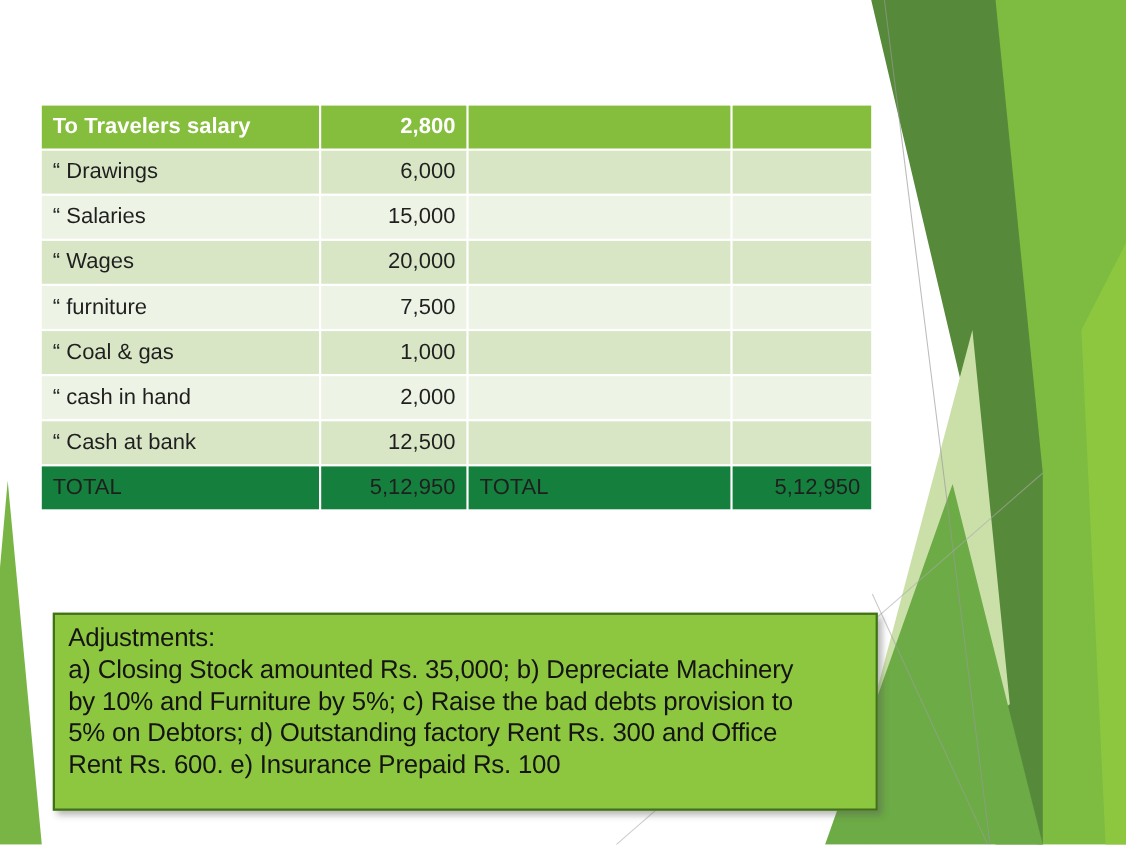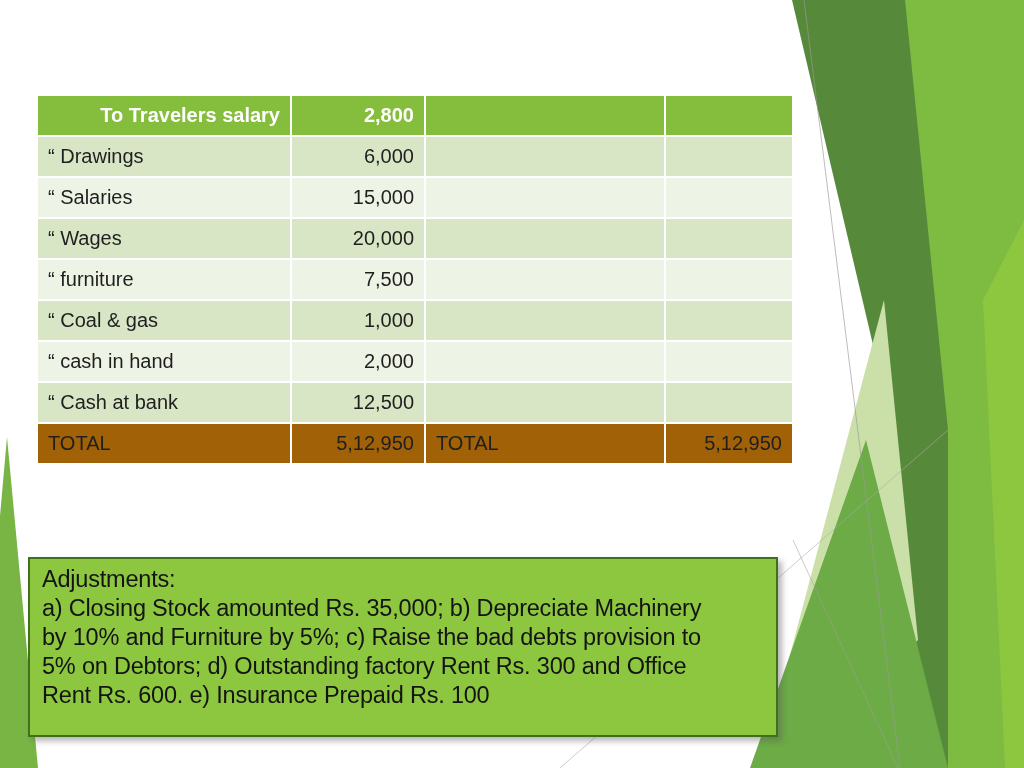--- a/index.html
+++ b/index.html
@@ -39,29 +39,28 @@
     vertical-align: middle;
   }
   .c-label  { width: 232px; text-align: left; }
   .c-amount { width: 112px; text-align: right; }
   .c-label2 { width: 218px; text-align: left; }
   .c-amount2{ width: 106px; text-align: right; }
   tr.t-head td {
     background: #85bd3c;
     color: #ffffff;
     font-weight: bold;
-    text-align: right;
   }
   tr.t-row.dark  td { background: #d9e6c6; }
   tr.t-row.light td { background: #edf3e5; }
-  tr.t-total td { background: #a16207; margin-top: 32px; }
+  tr.t-total td { background: #15803d; margin-top: 32px; }
   
   .adjustments {
     position: absolute;
-    left: 28px; top: 557px;
+    left: 48px; top: 557px;
     width: 750px; height: 180px;
     box-sizing: border-box;
     background: #8dc63f;
     border: 2px solid #41701d;
     box-shadow: 4px 4px 6px rgba(90,90,90,0.45);
     z-index: 2;
     padding: 6px 12px;
   }
   .adjustments .adj-text {
     font-size: 23.5px;

